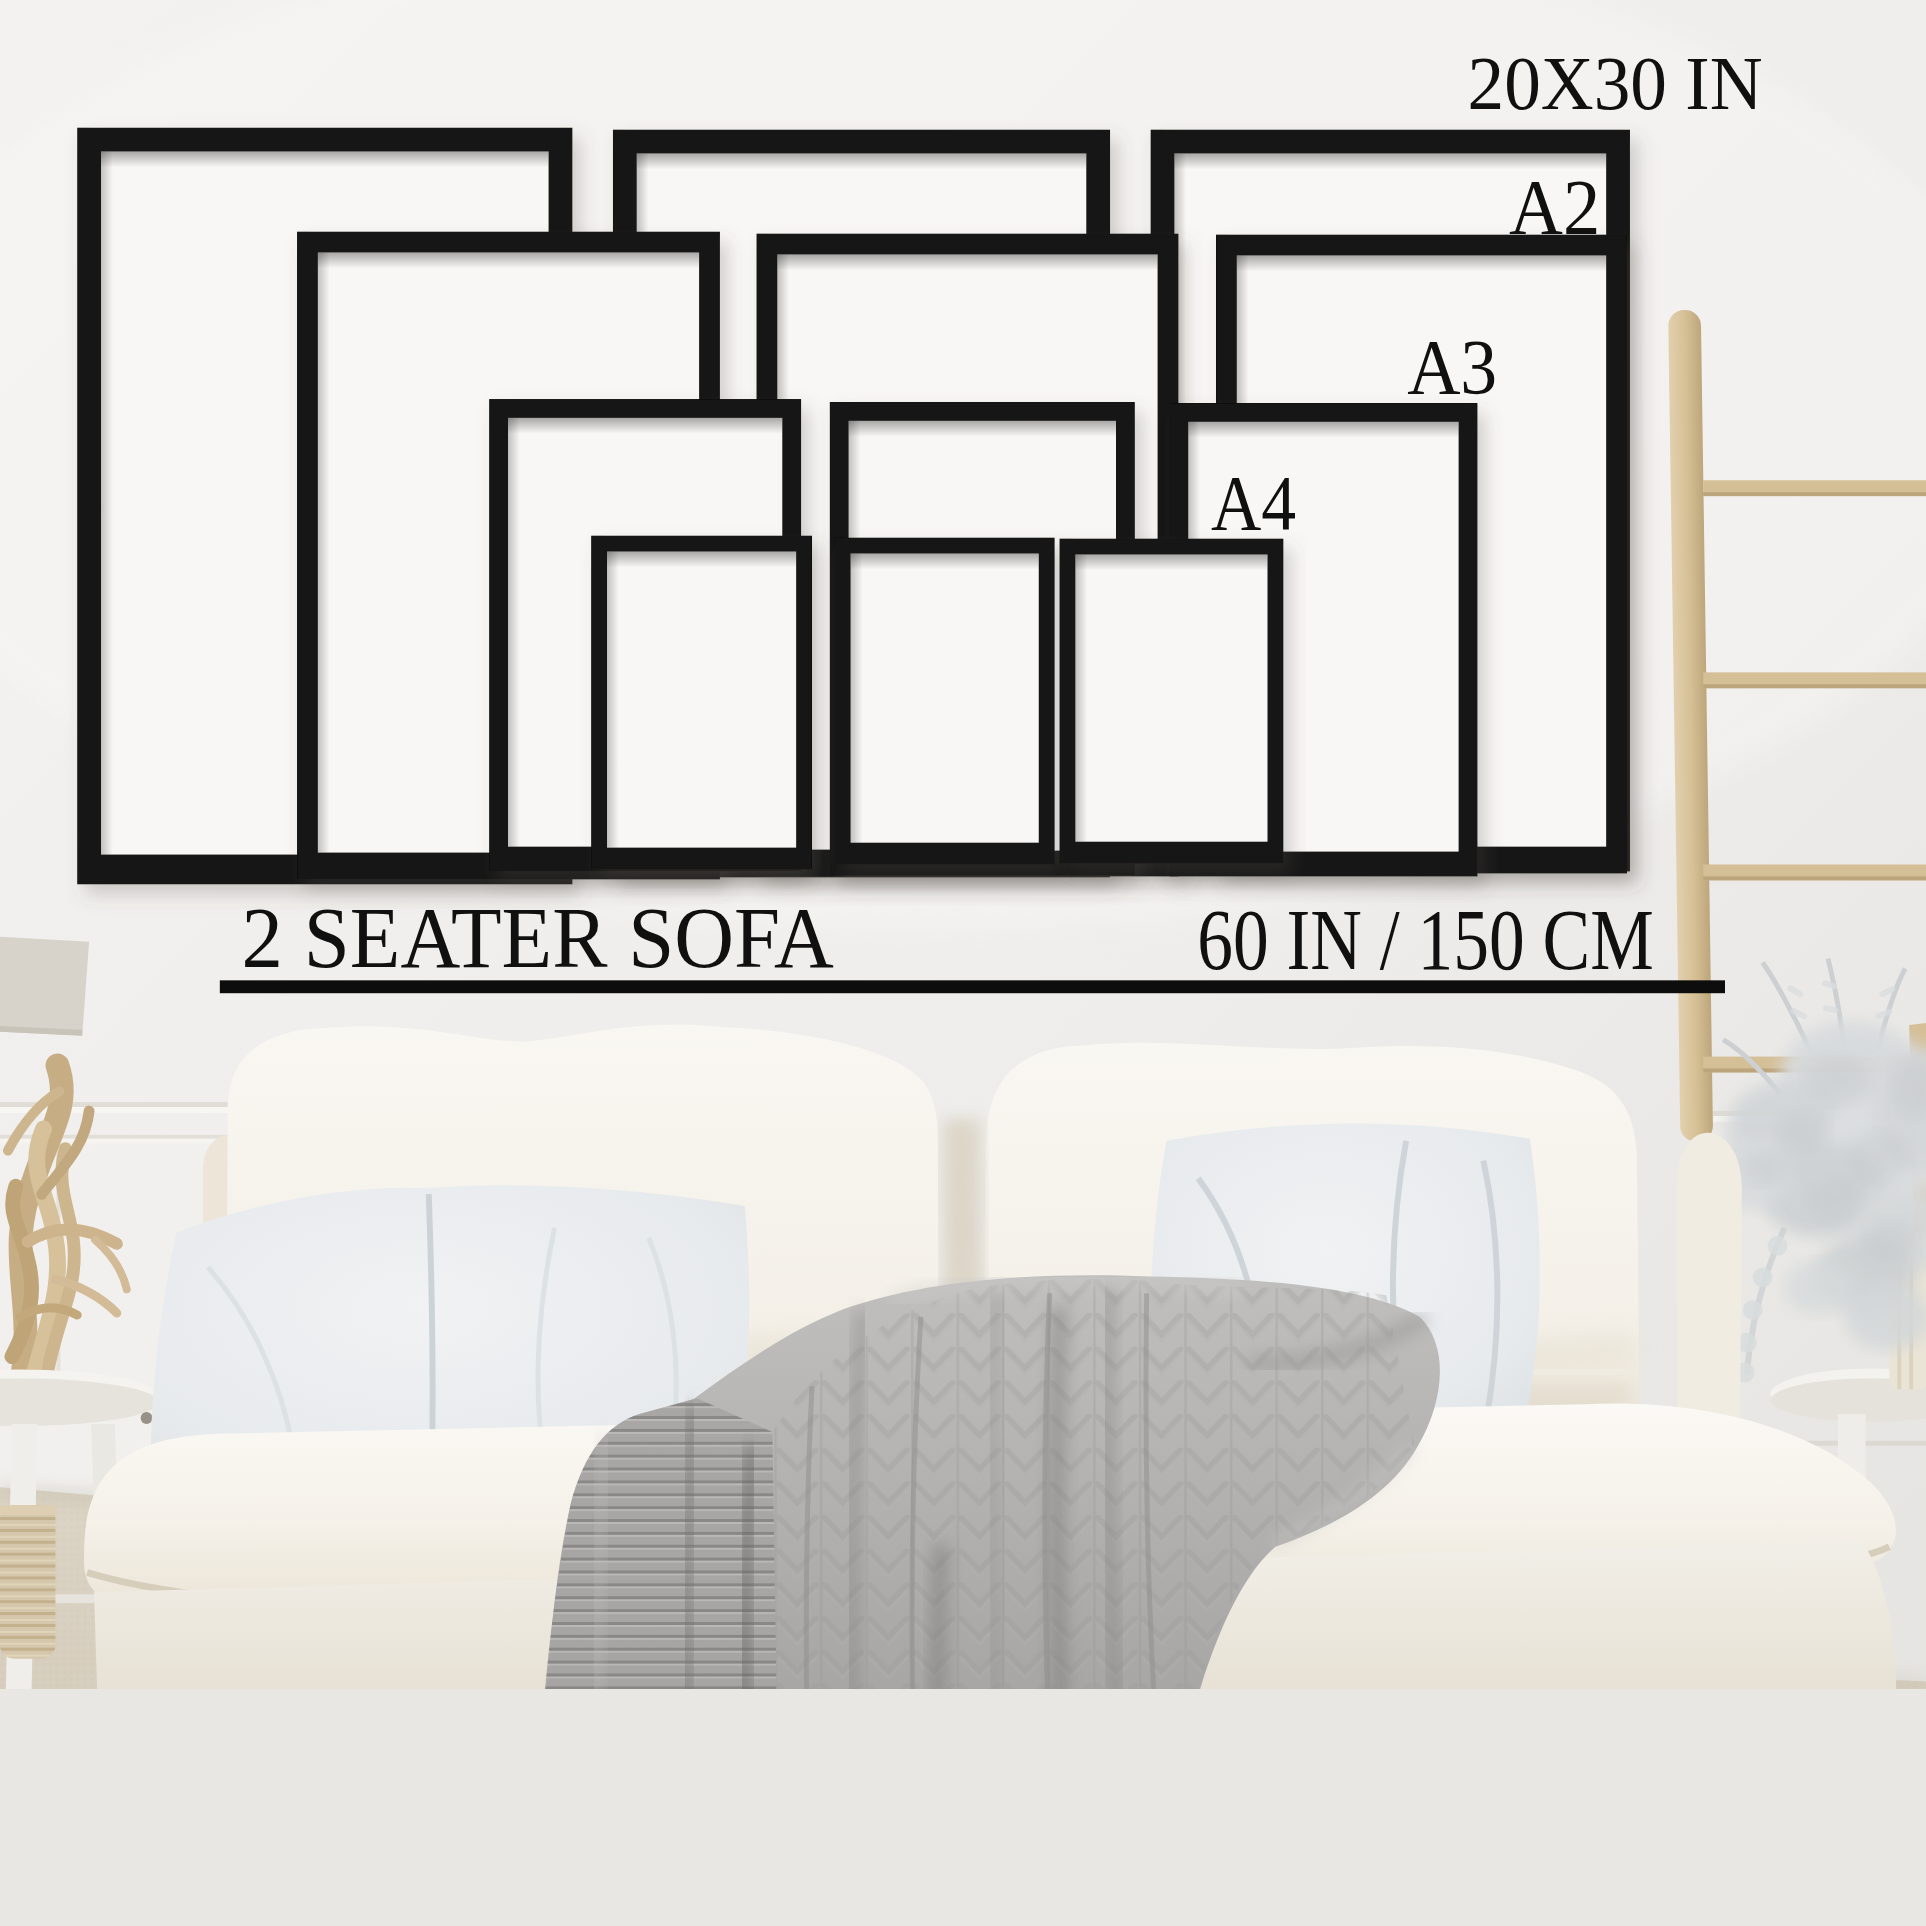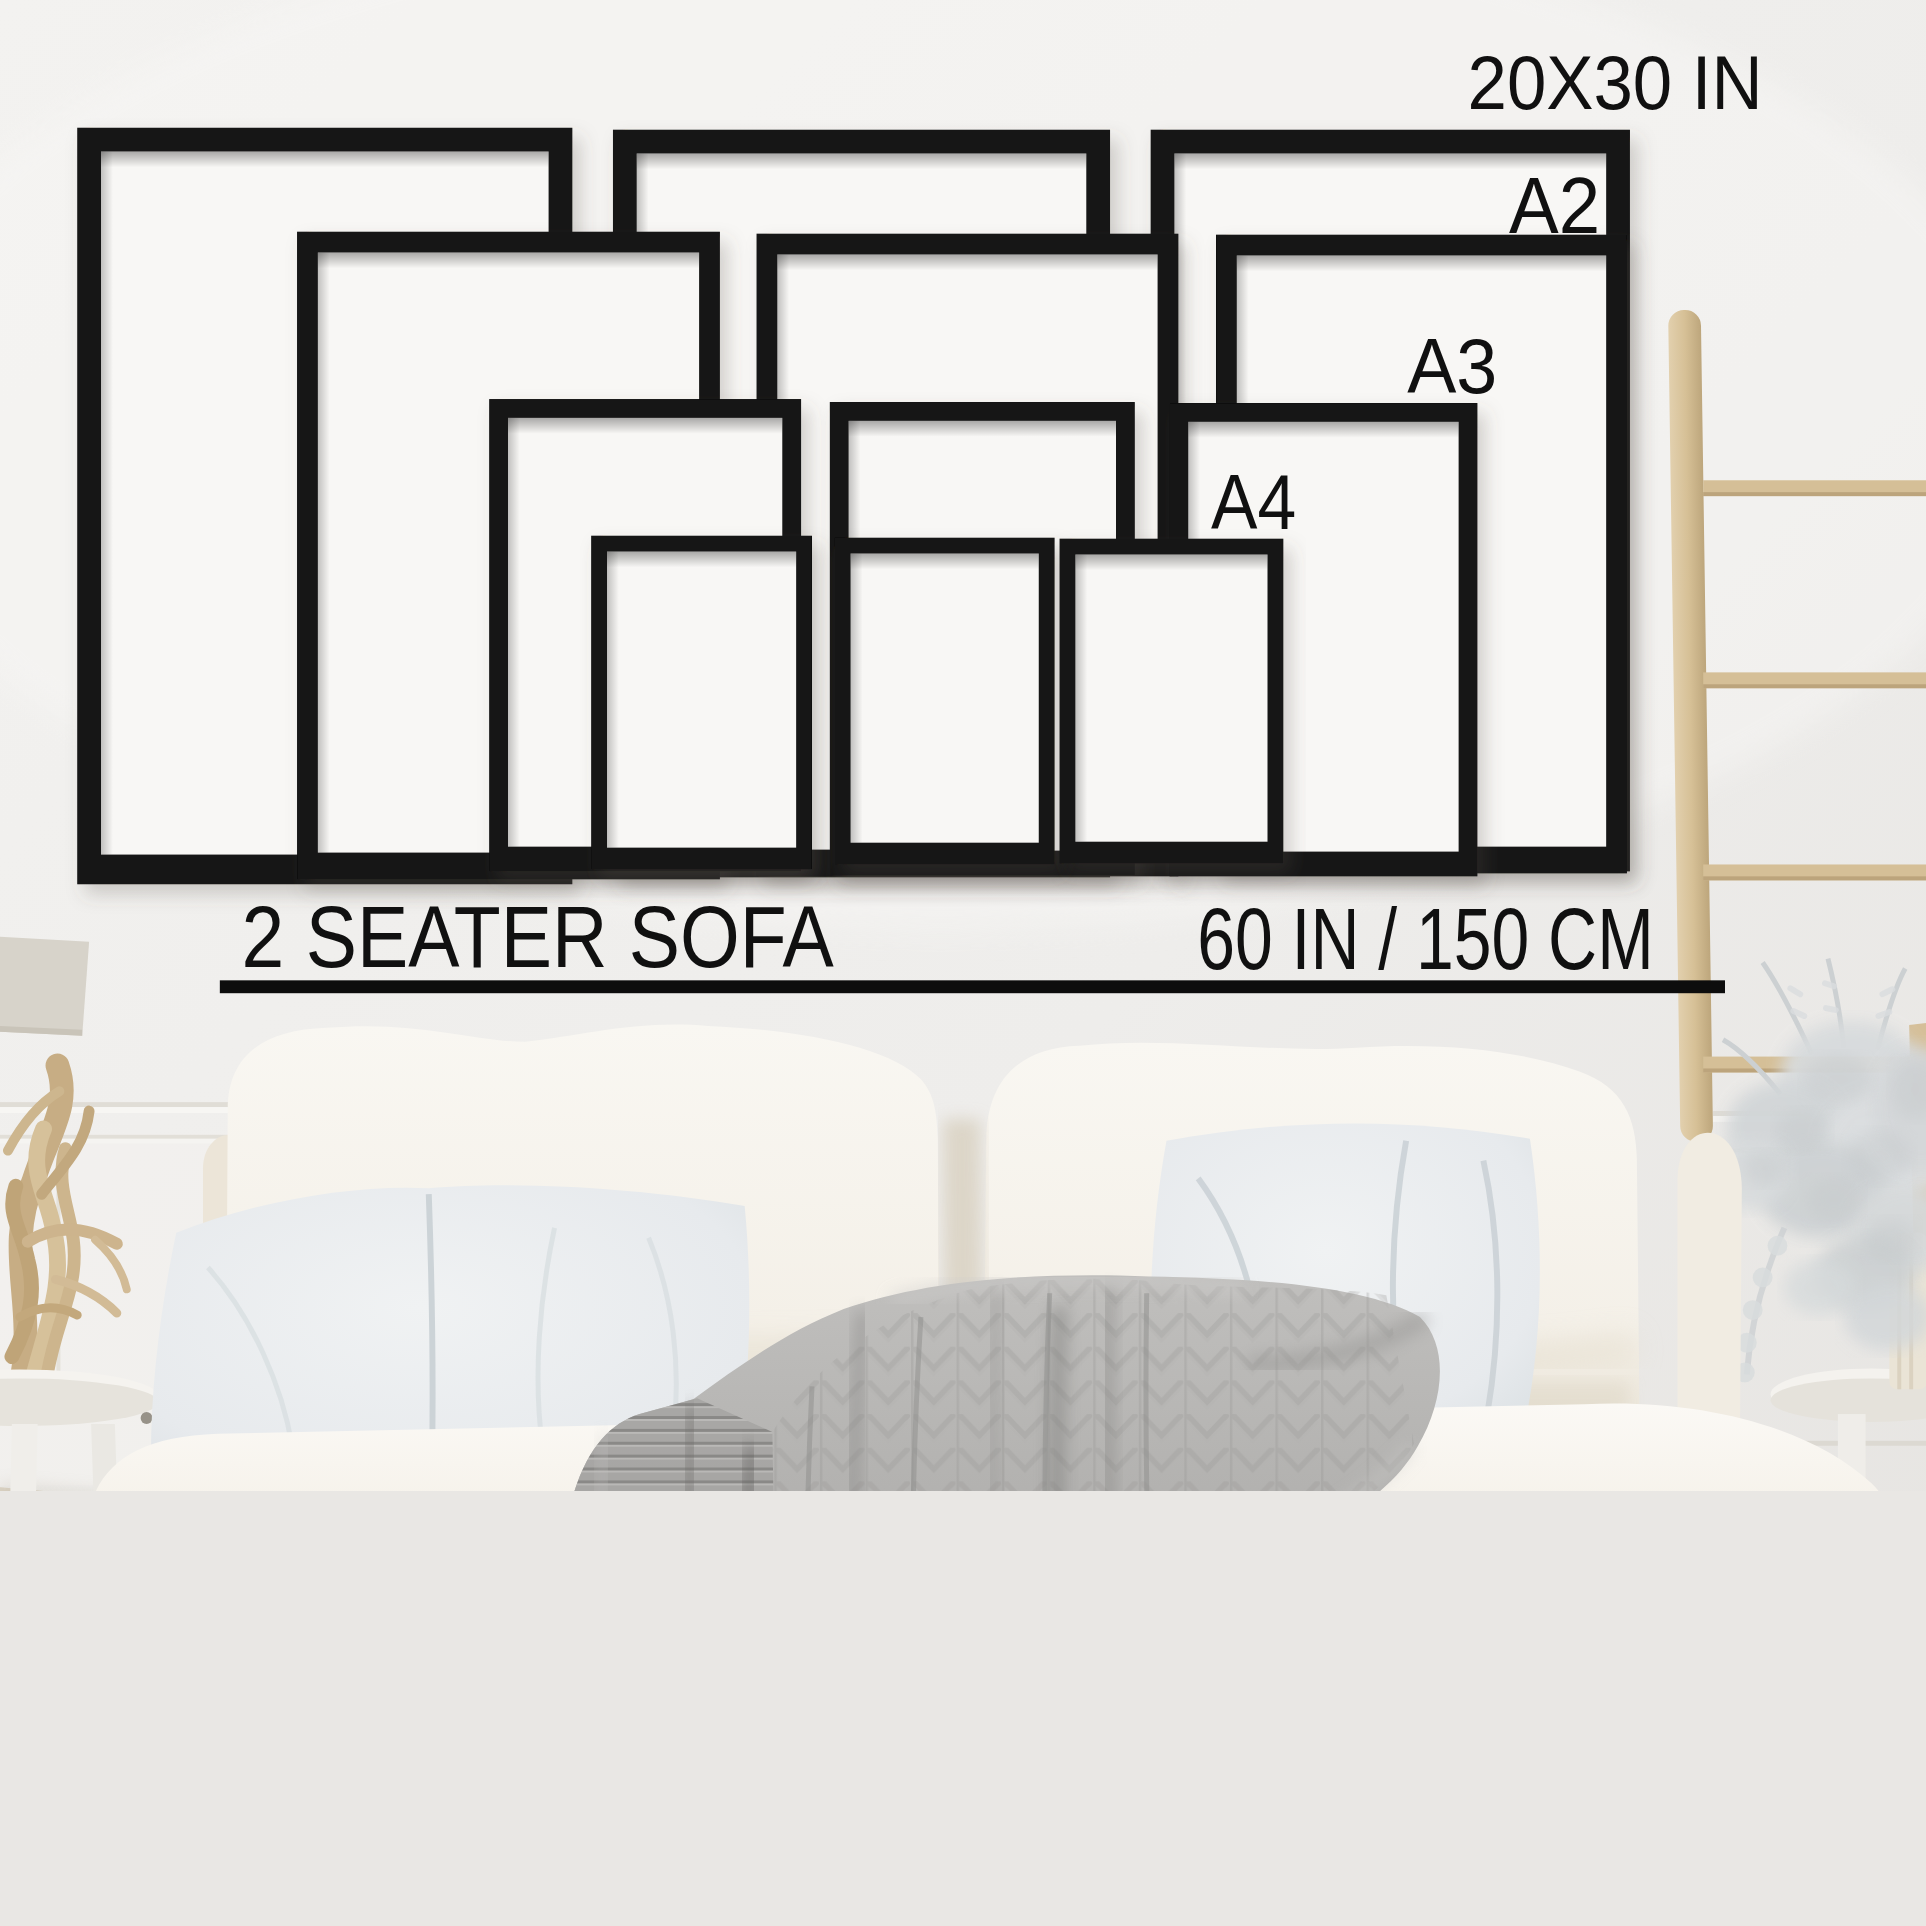--- a/index.html
+++ b/index.html
@@ -1,15 +1,15 @@
 <!DOCTYPE html>
 <html><head><meta charset="utf-8">
 <style>
 html,body{margin:0;padding:0;background:#e9e7e4}
-#stage{position:relative;width:1927px;height:1491px;overflow:hidden;font-family:Liberation Sans, sans-serif}
+#stage{position:relative;width:1927px;height:1689px;overflow:hidden;font-family:Liberation Serif, serif}
 </style></head>
 <body>
 <div id="stage">
 <svg width="1927" height="1927" viewBox="0 0 1946 1946">
 <defs>
 <linearGradient id="wallG" x1="0" y1="0" x2="1" y2="1">
  <stop offset="0" stop-color="#f3f2f0"></stop>
           <stop offset=".55" stop-color="#eeedeb"></stop>
           <stop offset="1" stop-color="#e5e3e0"></stop>
 </linearGradient>

